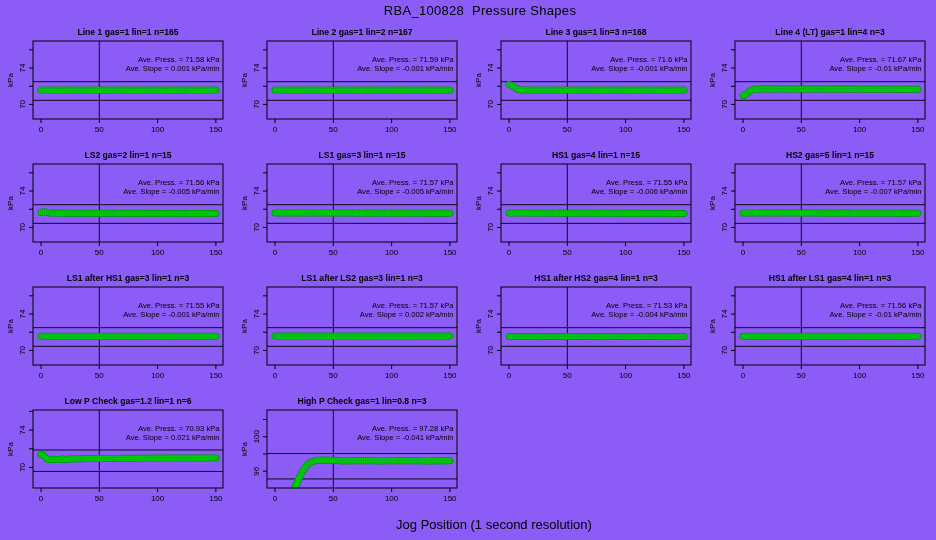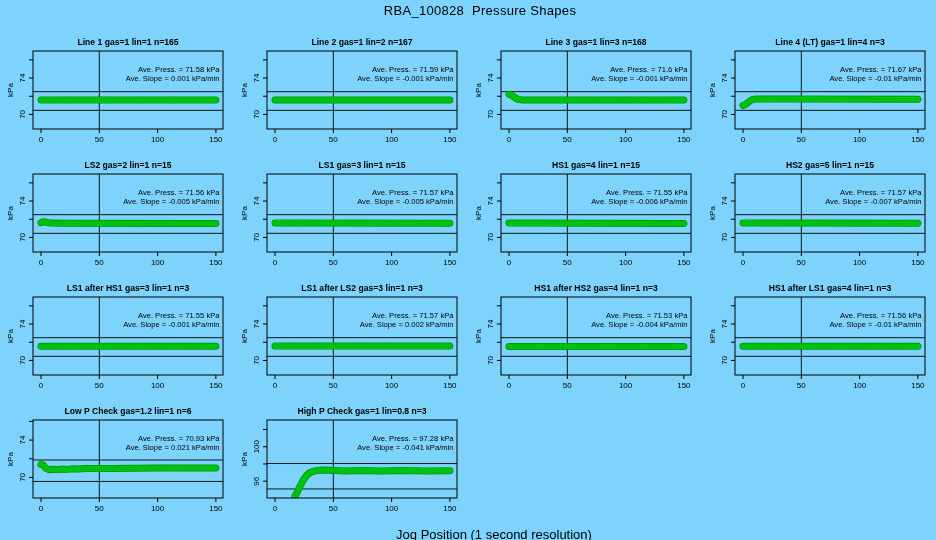--- a/index.html
+++ b/index.html
@@ -1,21 +1,21 @@
 <!DOCTYPE html>
 <html><head>
 <meta charset="utf-8">
 <style>
   html,body{margin:0;padding:0;background:#ffffff;}
   body{width:936px;height:540px;overflow:hidden;
        font-family:"Liberation Sans","DejaVu Sans",sans-serif;color:#000;}
-  .page{width:936px;height:540px;background:#7dd3fc;display:flex;flex-direction:column;}
+  .page{width:936px;height:540px;background:#8b5cf6;display:flex;flex-direction:column;}
   .main-title{height:22px;line-height:22px;text-align:center;font-size:13px;
               letter-spacing:0.3px;transform:translateX(12px);white-space:pre;}
-  .grid{display:grid;grid-template-columns:repeat(4,234px);grid-auto-rows:123px;width:858px;margin-top:10px;}
+  .grid{display:grid;grid-template-columns:repeat(4,234px);grid-auto-rows:123px;width:858px;}
   .cell{width:234px;height:123px;}
   .footer-label{height:26px;line-height:22px;text-align:center;font-size:13px;
                 transform:translateX(26px);}
   svg{display:block;}
   text{fill:#000;}
 </style>
 </head>
 <body>
 
 <div class="page">

